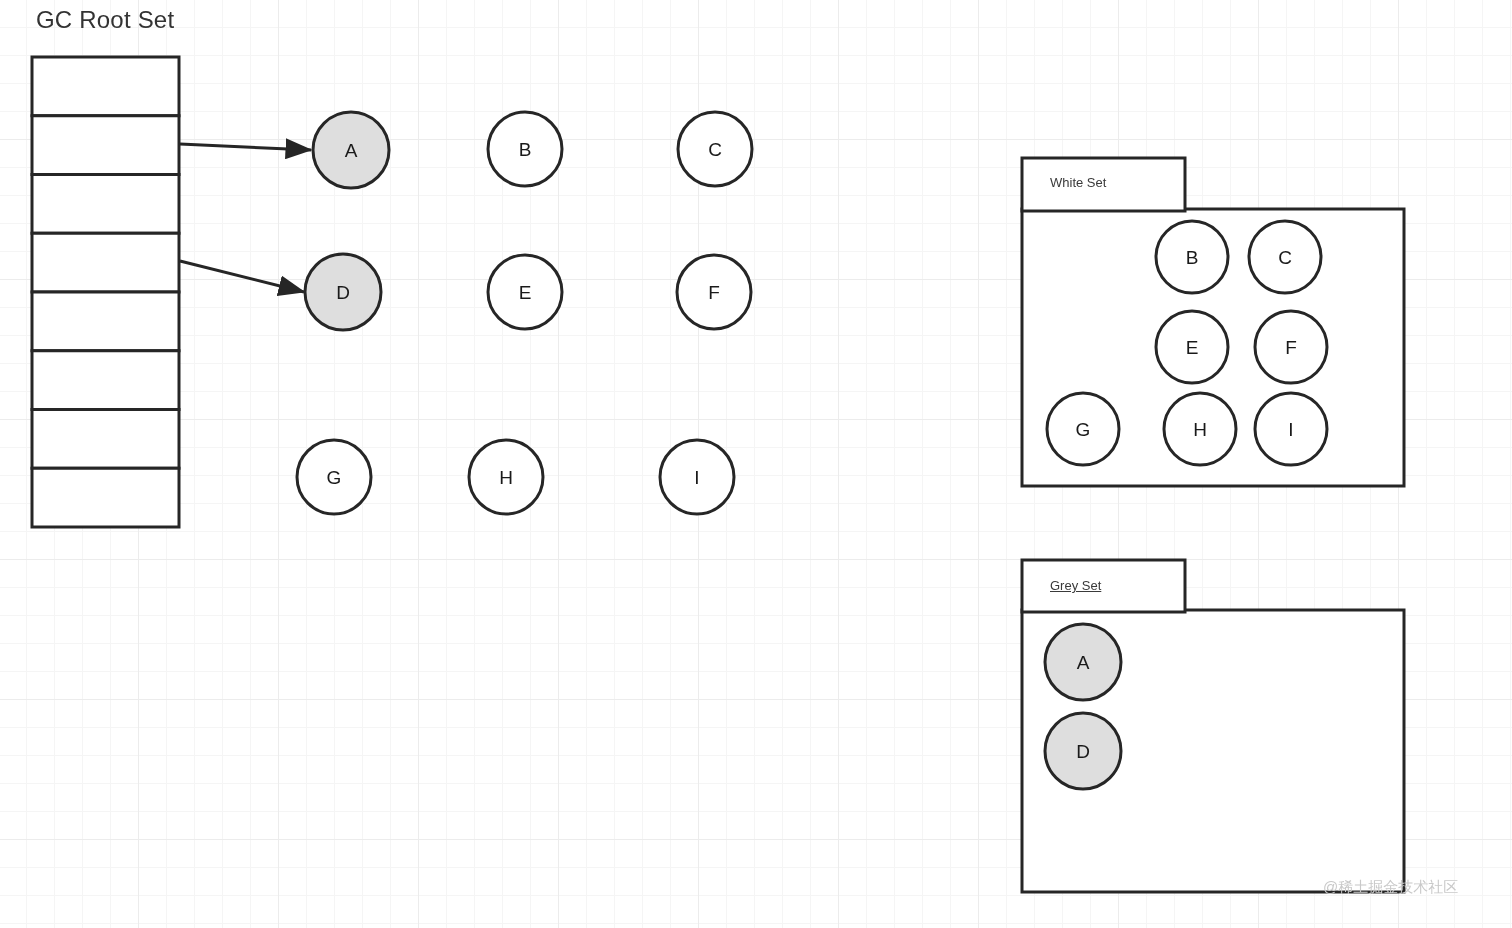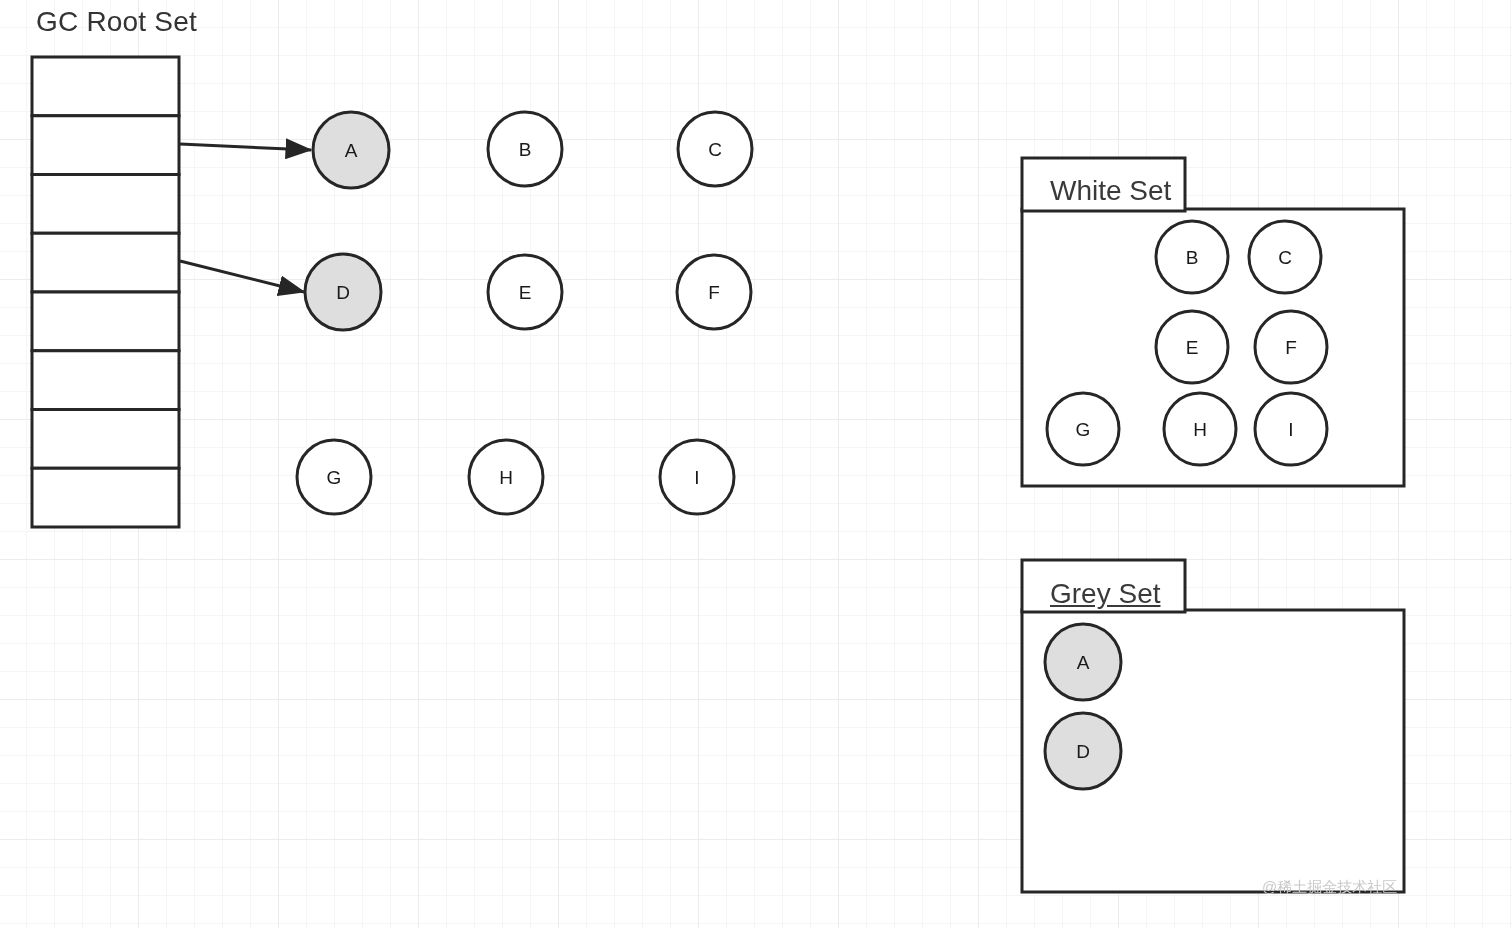--- a/index.html
+++ b/index.html
@@ -27,34 +27,34 @@
   .svg-layer {
     position: absolute;
     left: 0;
     top: 0;
     width: 1512px;
     height: 928px;
   }
   .lbl {
     position: absolute;
     color: #333333;
-    font-size: 28px;
+    font-size: 24px;
     line-height: 1;
     letter-spacing: 0.2px;
     white-space: nowrap;
   }
   .node-text {
     font-family: "Liberation Sans", sans-serif;
     font-size: 19px;
     fill: #1a1a1a;
   }
   .set-title {
     position: absolute;
     color: #3a3a3a;
-    font-size: 28px;
+    font-size: 13px;
     white-space: nowrap;
   }
   .watermark {
     position: absolute;
     color: #c9c9c9;
     font-size: 15px;
     white-space: nowrap;
   }
 </style>
 </head>
@@ -121,15 +121,15 @@
         <text x="1083" y="662" text-anchor="middle" dominant-baseline="central" class="node-text">A</text>
         <circle cx="1083" cy="751" r="38" fill="#dedede" stroke="#262626" stroke-width="3"></circle>
         <text x="1083" y="751" text-anchor="middle" dominant-baseline="central" class="node-text">D</text>
       </g>
   </svg>
 
   <span class="set-title" style="left:1050px; top:175px;">White Set</span>
 
   <span class="set-title" style="left:1050px; top:578px;text-decoration:underline;">Grey Set</span>
 
-  <span class="watermark" style="left:1262px; top:878px;">@稀土掘金技术社区</span>
+  <span class="watermark" style="left:1323px; top:878px;">@稀土掘金技术社区</span>
 
 </div>
 
 </body></html>

